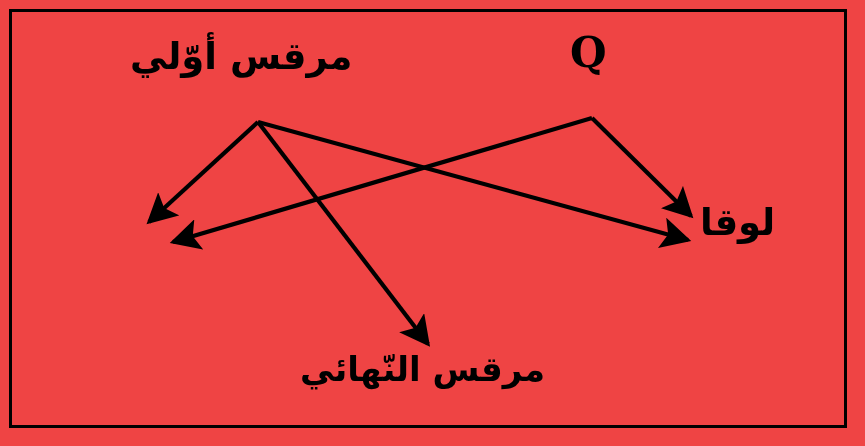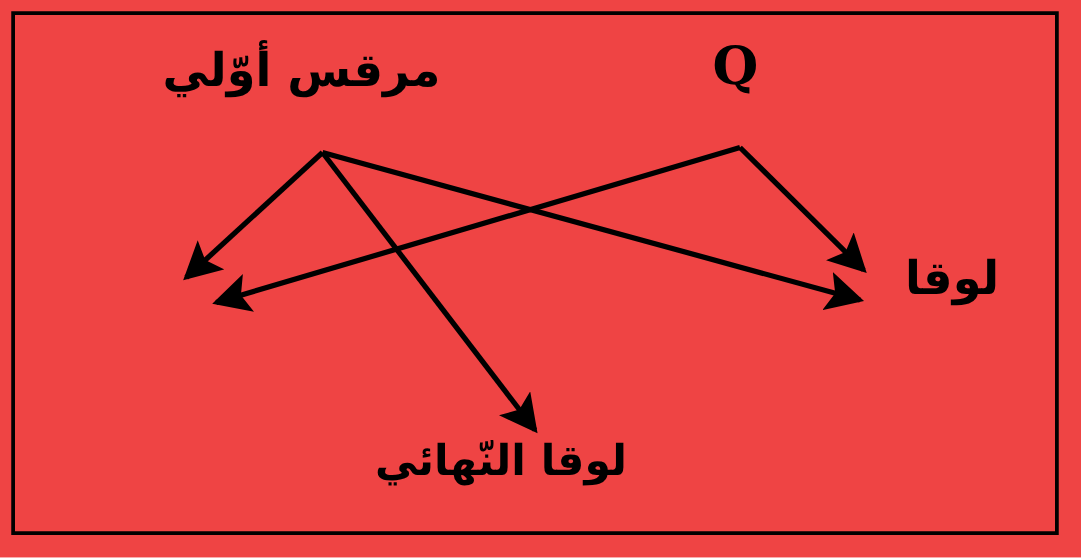--- a/index.html
+++ b/index.html
@@ -61,21 +61,20 @@
   }
   #label-matthew {
     left: 62px;
     top: 236px;
     font-size: 37px;
   }
   #label-luke {
     left: 700px;
     top: 204px;
     font-size: 37px;
-    margin-left: 24px;
   }
   #label-final-mark {
     left: 300px;
     top: 352px;
     font-size: 34px;
   }
 </style>
 </head>
 <body>
 
@@ -103,15 +102,15 @@
     </g>
   </svg>
 
   <div class="node-label ar" id="label-proto-mark">مرقس أوّلي</div>
 
   <div class="node-label lat" id="label-q">Q</div>
 
 
   <div class="node-label ar" id="label-luke">لوقا</div>
 
-  <div class="node-label ar" id="label-final-mark">لوقا النّهائي</div>
+  <div class="node-label ar" id="label-final-mark">مرقس النّهائي</div>
 
 </div>
 
 </body></html>

